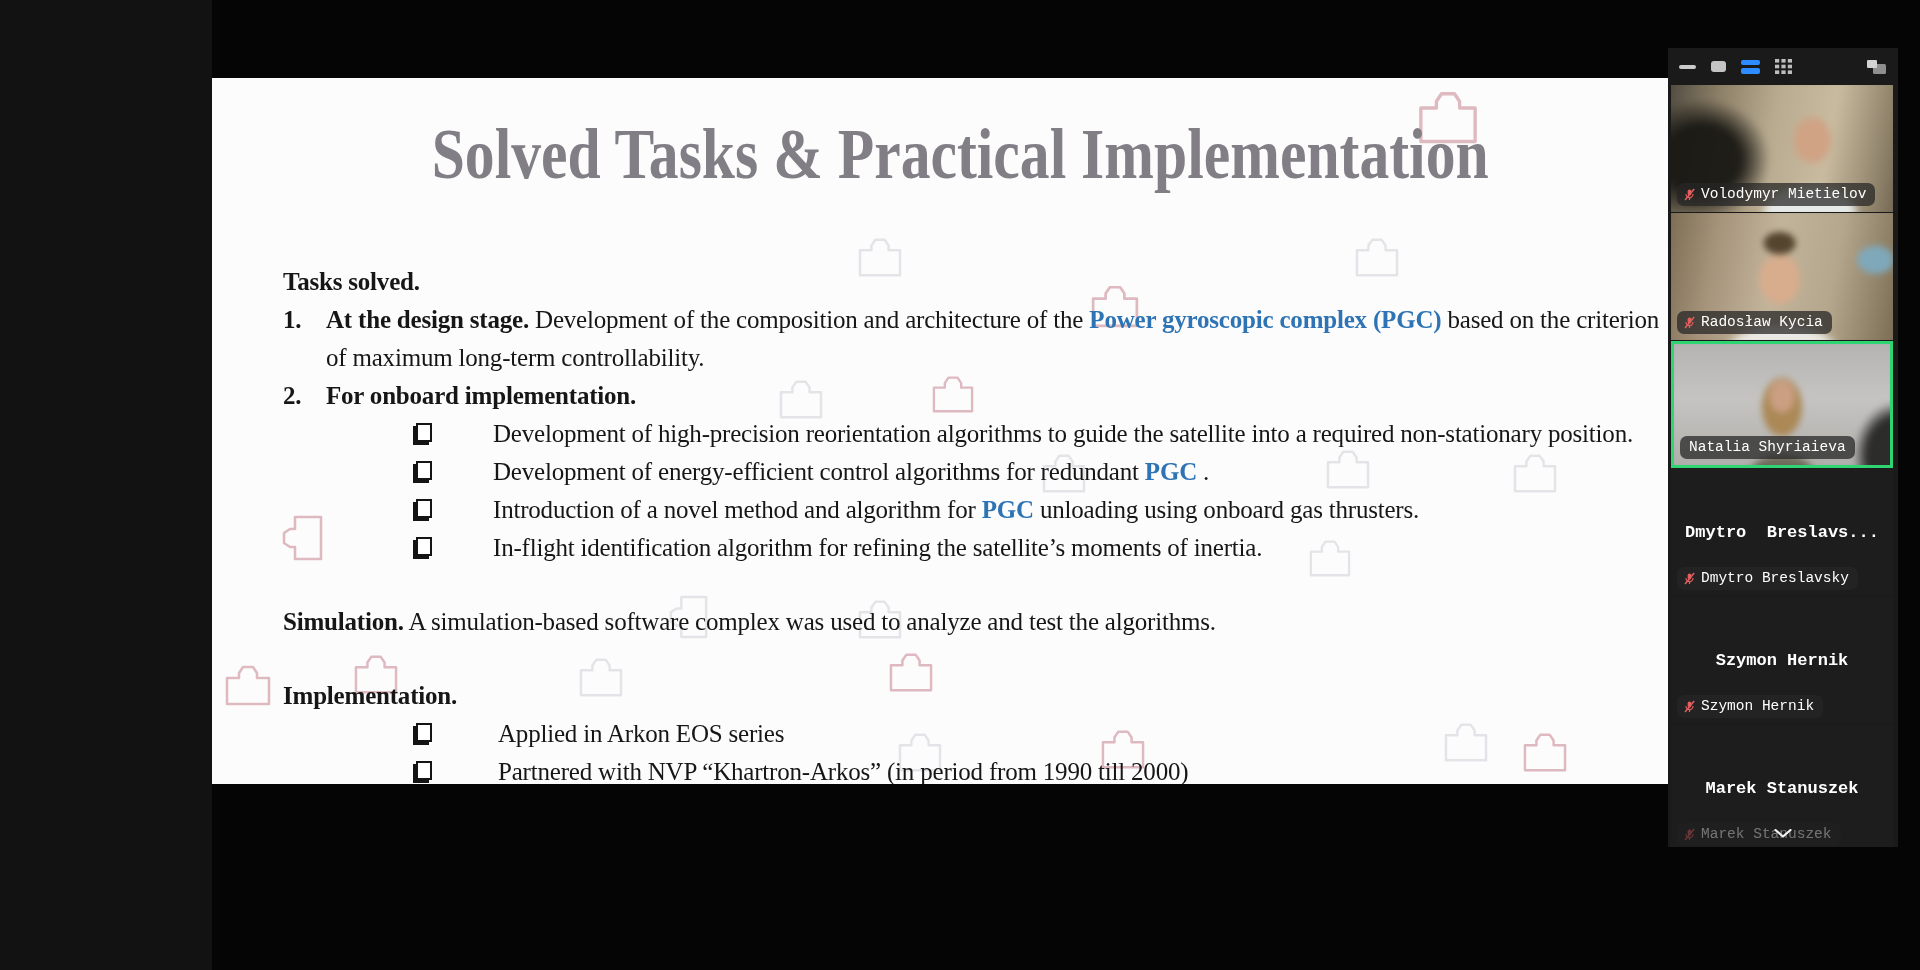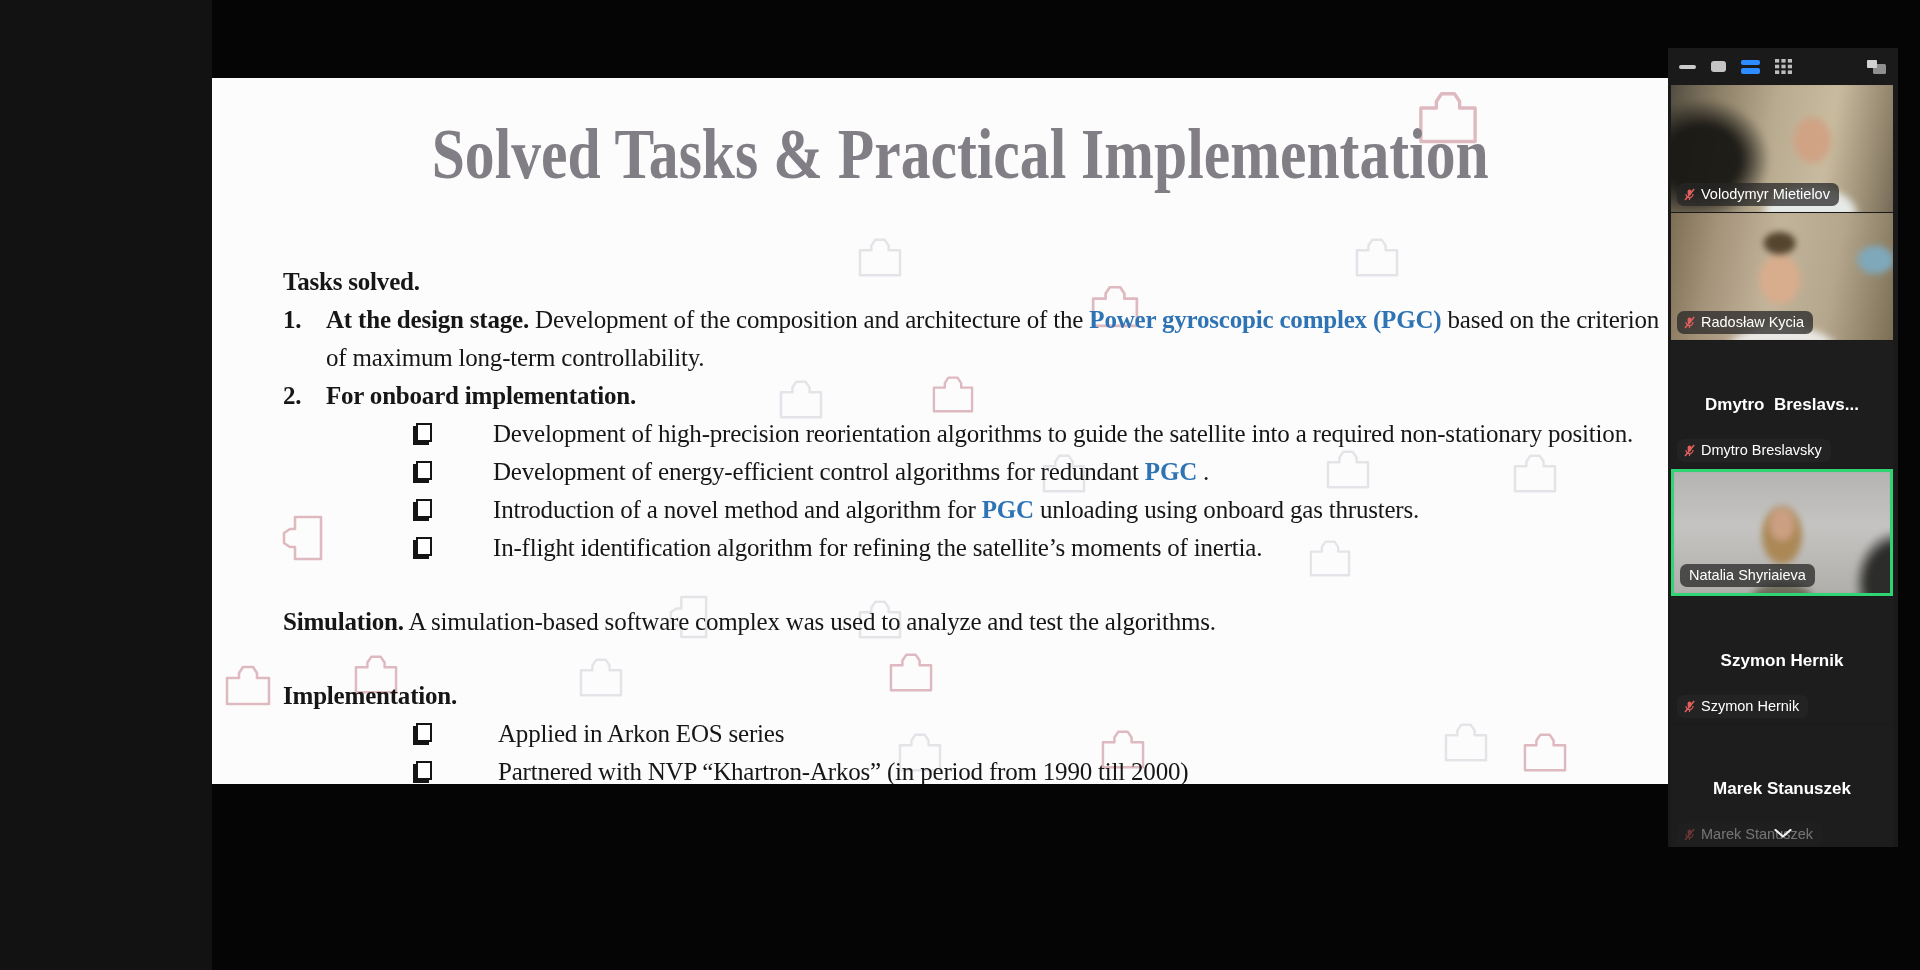--- a/index.html
+++ b/index.html
@@ -68,21 +68,21 @@
   }
   .i-min { width:17px; height:4px; background:#cbcbcb; border-radius:2px; }
   .i-speaker { width:15px; height:11px; background:#c4c4c4; border-radius:3px; }
   .i-strip { display:flex; flex-direction:column; gap:3px; }
   .i-strip i { display:block; width:19px; height:5.5px; background:#2d8cff; border-radius:2px; }
   .tb-sp { flex:1; }
 
   .tiles { position:absolute; top:37px; left:3px; width:222px; }
   .tile {
     position:relative; width:222px; height:127px; margin-bottom:1px;
-    background:#1d1d1d; overflow:hidden;
+    background:#1d1d1d; overflow:hidden;font-family:Liberation Mono, monospace;
   }
   .tile.active { border:3px solid #2fd573; }
   .cam { position:absolute; left:-6px; top:-6px; right:-6px; bottom:-6px; filter:blur(3px); }
   .cam1 {
     background:
       radial-gradient(ellipse 30px 37px at 63% 44%, #d0a385 0 58%, rgba(208,163,133,0) 66%),
       radial-gradient(ellipse 72px 42px at 62% 97%, #e7ebe8 0 58%, rgba(231,235,232,0) 70%),
       radial-gradient(ellipse 95px 85px at 16% 58%, rgba(24,23,19,.95) 0 40%, rgba(24,23,19,0) 72%),
       linear-gradient(100deg,#4a463c 0%,#8d8068 22%,#b9ab90 45%,#c9bb9f 68%,#8e8169 90%,#6c6152 100%);
   }
@@ -266,37 +266,37 @@
         <svg width="13" height="13" viewBox="0 0 14 14">
           <rect x="5" y="1.5" width="4" height="6.5" rx="2" fill="#e25f5f"></rect>
           <path d="M3.2 6.5 a3.8 3.8 0 0 0 7.6 0" fill="none" stroke="#e25f5f" stroke-width="1.3"></path>
           <line x1="7" y1="10.5" x2="7" y2="13" stroke="#e25f5f" stroke-width="1.3"></line>
           <line x1="2.2" y1="12.8" x2="12" y2="1.2" stroke="#e25f5f" stroke-width="1.7"></line>
         </svg>
         <span>Radosław Kycia</span>
       </div>
     </div>
 
-    <div class="tile">
-      <div class="center-name">Dmytro  Breslavs...</div>
-      <div class="name-label">
-        <svg width="13" height="13" viewBox="0 0 14 14">
-          <rect x="5" y="1.5" width="4" height="6.5" rx="2" fill="#e25f5f"></rect>
-          <path d="M3.2 6.5 a3.8 3.8 0 0 0 7.6 0" fill="none" stroke="#e25f5f" stroke-width="1.3"></path>
-          <line x1="7" y1="10.5" x2="7" y2="13" stroke="#e25f5f" stroke-width="1.3"></line>
-          <line x1="2.2" y1="12.8" x2="12" y2="1.2" stroke="#e25f5f" stroke-width="1.7"></line>
-        </svg>
-        <span>Dmytro Breslavsky</span>
-      </div>
-    </div>
-
     <div class="tile active">
       <div class="cam cam3"></div>
       <div class="name-label nomic">
         <span>Natalia Shyriaieva</span>
+      </div>
+    </div>
+
+    <div class="tile">
+      <div class="center-name">Dmytro  Breslavs...</div>
+      <div class="name-label">
+        <svg width="13" height="13" viewBox="0 0 14 14">
+          <rect x="5" y="1.5" width="4" height="6.5" rx="2" fill="#e25f5f"></rect>
+          <path d="M3.2 6.5 a3.8 3.8 0 0 0 7.6 0" fill="none" stroke="#e25f5f" stroke-width="1.3"></path>
+          <line x1="7" y1="10.5" x2="7" y2="13" stroke="#e25f5f" stroke-width="1.3"></line>
+          <line x1="2.2" y1="12.8" x2="12" y2="1.2" stroke="#e25f5f" stroke-width="1.7"></line>
+        </svg>
+        <span>Dmytro Breslavsky</span>
       </div>
     </div>
 
     <div class="tile">
       <div class="center-name">Szymon Hernik</div>
       <div class="name-label">
         <svg width="13" height="13" viewBox="0 0 14 14">
           <rect x="5" y="1.5" width="4" height="6.5" rx="2" fill="#e25f5f"></rect>
           <path d="M3.2 6.5 a3.8 3.8 0 0 0 7.6 0" fill="none" stroke="#e25f5f" stroke-width="1.3"></path>
           <line x1="7" y1="10.5" x2="7" y2="13" stroke="#e25f5f" stroke-width="1.3"></line>

